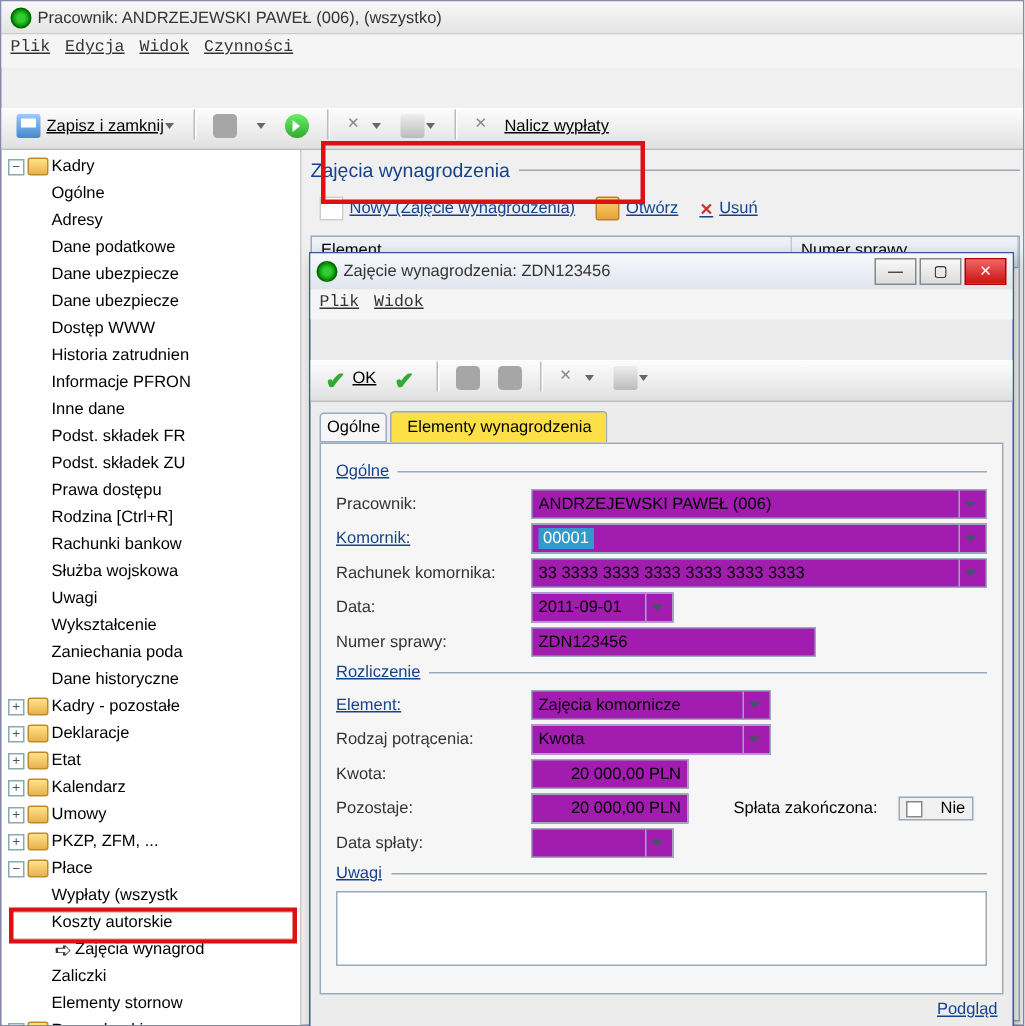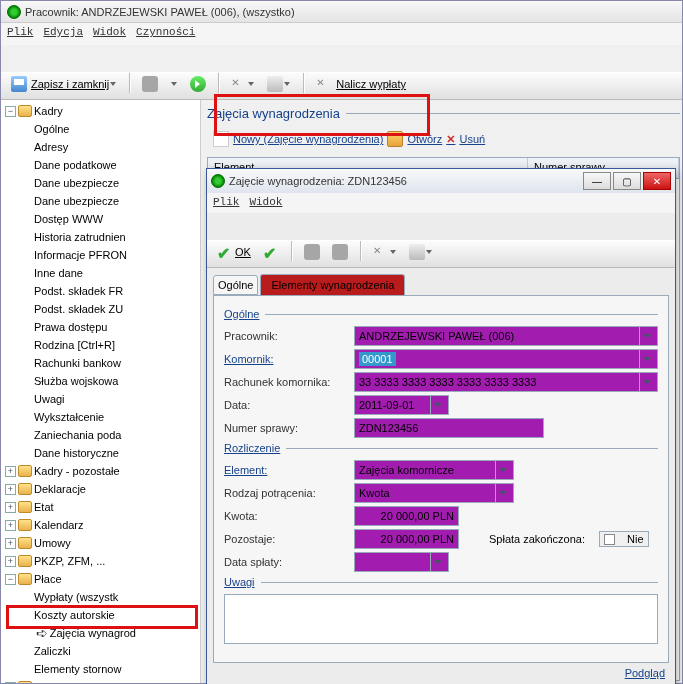--- a/index.html
+++ b/index.html
@@ -40,36 +40,36 @@
 .tree li .node { display: flex; align-items: center; gap: 2px; }
 .tglbox { width: 11px; height: 11px; border: 1px solid #8aa; display: inline-flex; align-items: center; justify-content: center; font-size: 9px; color: #456; background: #fff; flex-shrink: 0; }
 .spacer { width: 11px; display: inline-block; flex-shrink: 0; }
 .folderico { width: 14px; height: 12px; display: inline-block; flex-shrink: 0; }
 .redbox { position: absolute; border: 3px solid #d11; pointer-events: none; z-index: 50; }
 
 .right { flex: 1; display: flex; flex-direction: column; padding: 6px 2px 2px 6px; position: relative; }
 .fieldset-lbl { color: #15428b; font-size: 13px; }
 .group-line { border-top: 1px solid #9ab; flex: 1; margin-left: 6px; }
 .group-head { display: flex; align-items: center; margin-bottom: 6px; }
-.acts { display: flex; align-items: center; gap: 4px; padding: 4px 6px; }
+.acts { display: flex; align-items: center; gap: 14px; padding: 4px 6px; }
 .act { display: inline-flex; align-items: center; gap: 4px; color: #15428b; text-decoration: underline; cursor: pointer; }
 .lst-head { height: 22px; background: linear-gradient(#f0f3f7, #dee6ef); border: 1px solid #9ab; display: flex; margin-top: 6px; }
 .lst-head .col { padding: 3px 6px; border-right: 1px solid #bcd; }
 .lst-body { flex: 1; background: #fff; border: 1px solid #9ab; border-top: 0; }
 
 
 .modal { position: absolute; left: 206px; top: 168px; width: 470px; height: 520px; border: 1px solid #3b5998; box-shadow: 2px 3px 8px rgba(0,0,0,.3); background: #ececec; display: flex; flex-direction: column; z-index: 20; }
 .modal .titlebar2 { height: 24px; background: linear-gradient(#f7f8fa, #dfe5ee); display: flex; align-items: center; padding: 0 4px; }
 .modal .titlebar2 .ttl { flex: 1; color: #333; margin-left: 4px; }
 .wbtn { width: 28px; height: 18px; margin-left: 2px; border: 1px solid #888; background: linear-gradient(#f8f8f8, #dcdcdc); display: inline-flex; align-items: center; justify-content: center; font-size: 10px; }
 .wbtn.close { background: linear-gradient(#e66, #c11); color: #fff; border-color: #a00; }
 .modal .menubar { height: 20px; }
 .modal .toolbar { height: 28px; }
 .tabs { display: flex; margin: 6px 6px 0 6px; }
-.tab { padding: 4px 10px; border: 1px solid #9ab; background: #b91c1c; border-bottom: none; margin-right: 2px; border-radius: 3px 3px 0 0; cursor: pointer; }
+.tab { padding: 4px 10px; border: 1px solid #9ab; background: #fde047; border-bottom: none; margin-right: 2px; border-radius: 3px 3px 0 0; cursor: pointer; }
 .tab.sel { background: #f6f6f6; position: relative; top: 1px; }
 .form { flex: 1; margin: 0 6px 0 6px; border: 1px solid #9ab; background: #f6f6f6; padding: 8px 10px; overflow: hidden; }
 .sect-head { display: flex; align-items: center; margin: 4px 0 6px 0; }
 .sect-head .lbl { color: #15428b; }
 .sect-head .line { flex: 1; border-top: 1px solid #9ab; margin-left: 6px; }
 .row { display: flex; align-items: center; margin: 3px 0; }
 .row .lbl { width: 130px; color: #333; }
 .row .ctl { flex: 1; }
 input[type=text], .sel { height: 20px; border: 1px solid #9ab; background: #a21caf; padding: 0 4px; font-size: 11px; }
 .sel { display: inline-flex; align-items: center; justify-content: space-between; }

